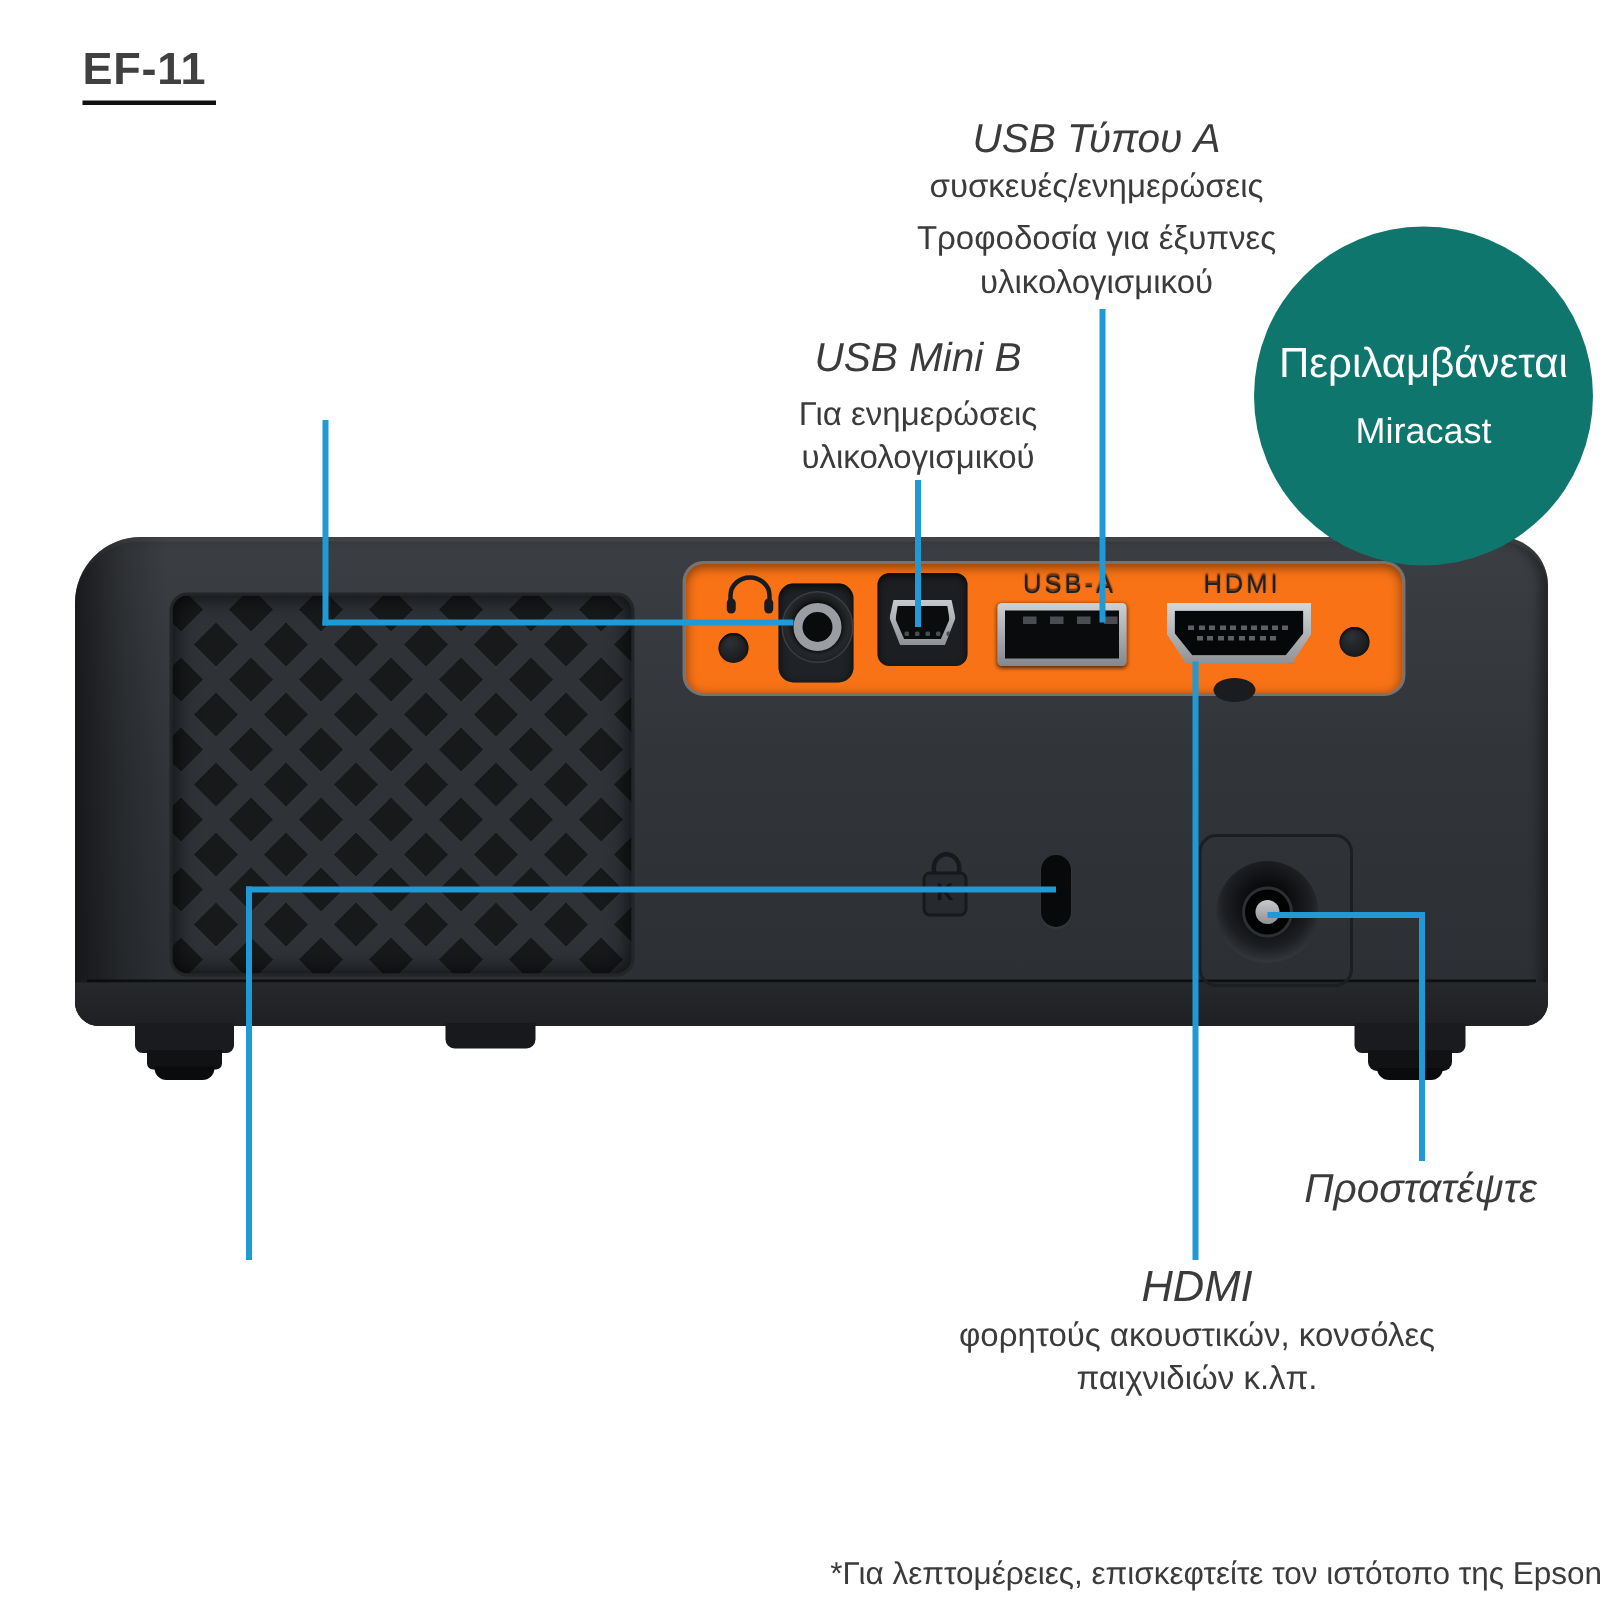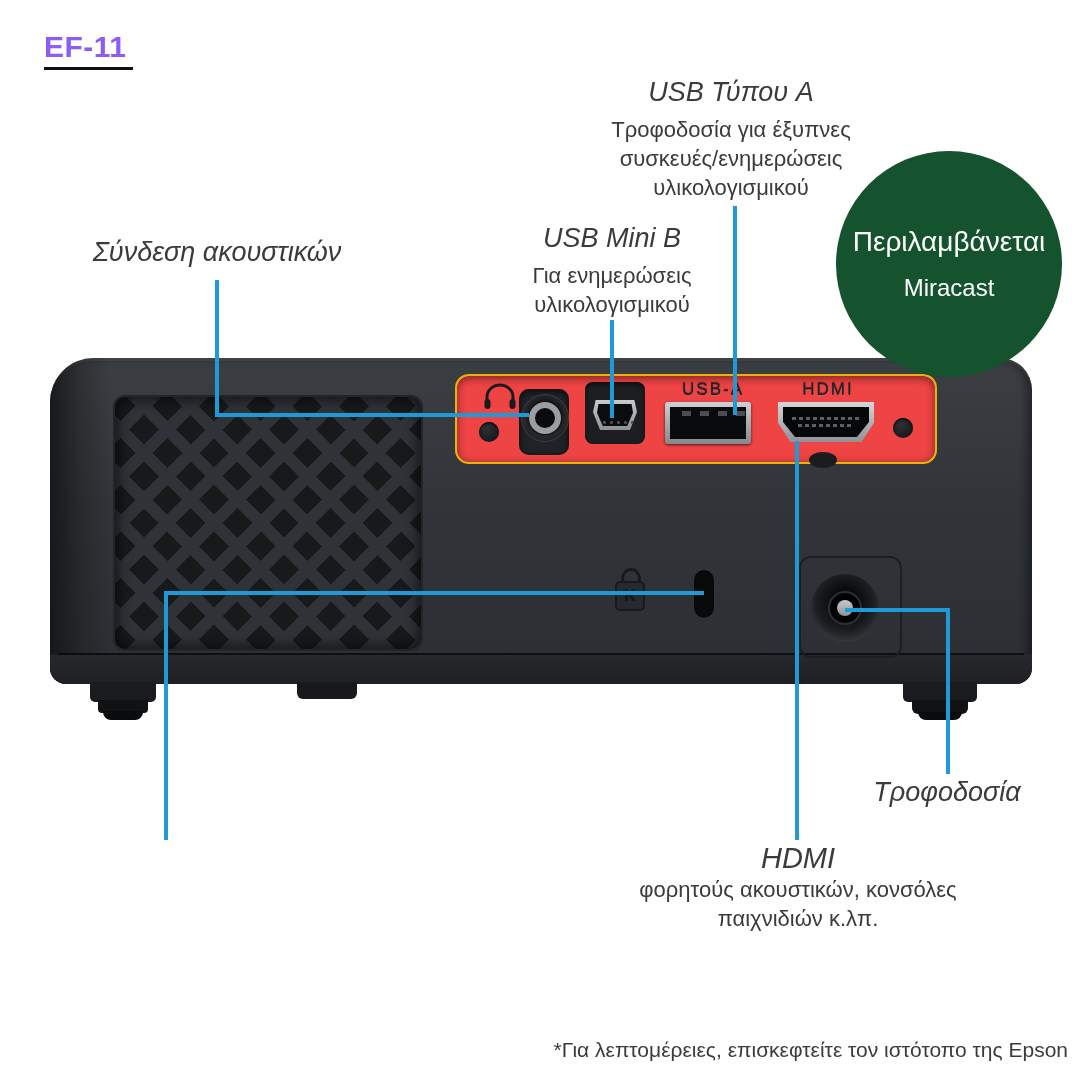--- a/index.html
+++ b/index.html
@@ -3,21 +3,21 @@
 <meta charset="utf-8">
 <style>
   html,body{margin:0;padding:0;background:#fff;}
   #stage{
     position:relative;width:1080px;height:1080px;background:#ffffff;overflow:hidden;
     font-family:"Liberation Sans", sans-serif;color:#3b3b3b;
   }
   .abs{position:absolute;}
   
   .page-title{
-    left:44px;top:30px;font-size:30px;font-weight:bold;color:#8b5cf6;
+    left:55px;top:30px;font-size:30px;font-weight:bold;color:#404040;
     border-bottom:3px solid #111;padding:0 6px 3px 0;letter-spacing:.5px;
   }
   .callout{text-align:center;white-space:nowrap;z-index:7;}
   .callout .t{font-size:27px;line-height:33px;font-style:italic;}
   .callout .t.big{font-size:29px;}
   .callout .l{font-size:22px;line-height:29px;}
   .footnote{right:12px;top:1038px;font-size:21px;z-index:7;}
   
   .line{background:#1f9ad6;z-index:6;}
   
@@ -48,21 +48,21 @@
   .vent{
     left:115px;top:397px;width:306px;height:252px;border-radius:10px;z-index:2;
     background-color:#17191b;
     background-image:
       repeating-linear-gradient(45deg,rgba(0,0,0,0) 0 21px,#2f3237 21px 33px),
       repeating-linear-gradient(135deg,rgba(0,0,0,0) 0 21px,#2f3237 21px 33px);
     box-shadow:inset 0 0 16px rgba(0,0,0,.85), 0 0 0 2px #232528;
   }
   .ports-panel{
     left:455px;top:374px;width:478px;height:86px;z-index:2;
-    background:#ef4444;border:2px solid #eab308;border-radius:14px;
+    background:#f97316;border:2px solid #737373;border-radius:14px;
     box-shadow:inset 0 2px 8px rgba(0,0,0,.5);
   }
   .screw{width:20px;height:20px;border-radius:50%;
     background:radial-gradient(circle at 40% 35%,#2d3034,#191b1e 70%);
     box-shadow:inset 0 1px 2px #000;}
   .jack-recess{left:62px;top:13px;width:50px;height:66px;border-radius:10px;
     background:#1f2226;box-shadow:inset 0 2px 6px rgba(0,0,0,.8);}
   .jack-outer{left:64px;top:18px;width:46px;height:46px;border-radius:50%;
     background:radial-gradient(circle at 50% 45%,#0b0c0d 30%,#26282b 62%,#0e0f11 100%);
     border:1px solid #3a3d41;display:flex;align-items:center;justify-content:center;}
@@ -197,54 +197,51 @@
   </div>
   <div class="abs kslot"></div>
 
   <div class="abs pwr-panel"></div>
   <div class="abs pwr-outer">
     <div class="pwr-hole">
       <div class="pwr-pin"></div>
     </div>
   </div>
 
-  <div class="abs badge" style="background: #14532d;">
+  <div class="abs badge" style="background: #0f766e;">
     <div class="b1">Περιλαμβάνεται</div>
     <div class="b2">Miracast</div>
   </div>
 
   <div class="abs line" style="left: 215px; top: 280px; width: 4px; height: 137px; background: rgb(31, 154, 214);"></div>
   <div class="abs line" style="left: 215px; top: 413px; width: 314px; height: 4px; background: rgb(31, 154, 214);"></div>
   <div class="abs line" style="left: 610px; top: 320px; width: 4px; height: 98px; background: rgb(31, 154, 214);"></div>
   <div class="abs line" style="left: 733px; top: 206px; width: 4px; height: 209px; background: rgb(31, 154, 214);"></div>
   <div class="abs line" style="left: 164px; top: 591px; width: 540px; height: 4px; background: rgb(31, 154, 214);"></div>
   <div class="abs line" style="left: 164px; top: 591px; width: 4px; height: 249px; background: rgb(31, 154, 214);"></div>
   <div class="abs line" style="left: 795px; top: 441px; width: 4px; height: 399px; background: rgb(31, 154, 214);"></div>
   <div class="abs line" style="left: 845px; top: 608px; width: 105px; height: 4px; background: rgb(31, 154, 214);"></div>
   <div class="abs line" style="left: 946px; top: 608px; width: 4px; height: 166px; background: rgb(31, 154, 214);"></div>
 
-  <div class="abs callout" style="left:87px;top:236px;width:260px;">
-    <div class="t">Σύνδεση ακουστικών</div>
-  </div>
 
   <div class="abs callout" style="left:482px;top:222px;width:260px;">
     <div class="t">USB Mini B</div>
     <div class="l" style="margin-top:6px;">Για ενημερώσεις</div>
     <div class="l">υλικολογισμικού</div>
   </div>
 
   <div class="abs callout" style="left:601px;top:76px;width:260px;">
     <div class="t">USB Τύπου A</div>
+    <div class="l">συσκευές/ενημερώσεις</div>
     <div class="l" style="margin-top:6px;">Τροφοδοσία για έξυπνες</div>
-    <div class="l">συσκευές/ενημερώσεις</div>
     <div class="l">υλικολογισμικού</div>
   </div>
 
   <div class="abs callout" style="left:817px;top:776px;width:260px;">
-    <div class="t">Τροφοδοσία</div>
+    <div class="t">Προστατέψτε</div>
   </div>
 
 
   <div class="abs callout" style="left:628px;top:842px;width:340px;">
     <div class="t big">HDMI</div>
     <div class="l">φορητούς ακουστικών, κονσόλες</div>
     <div class="l">παιχνιδιών κ.λπ.</div>
   </div>
 
   <div class="abs footnote">*Για λεπτομέρειες, επισκεφτείτε τον ιστότοπο της Epson</div>

